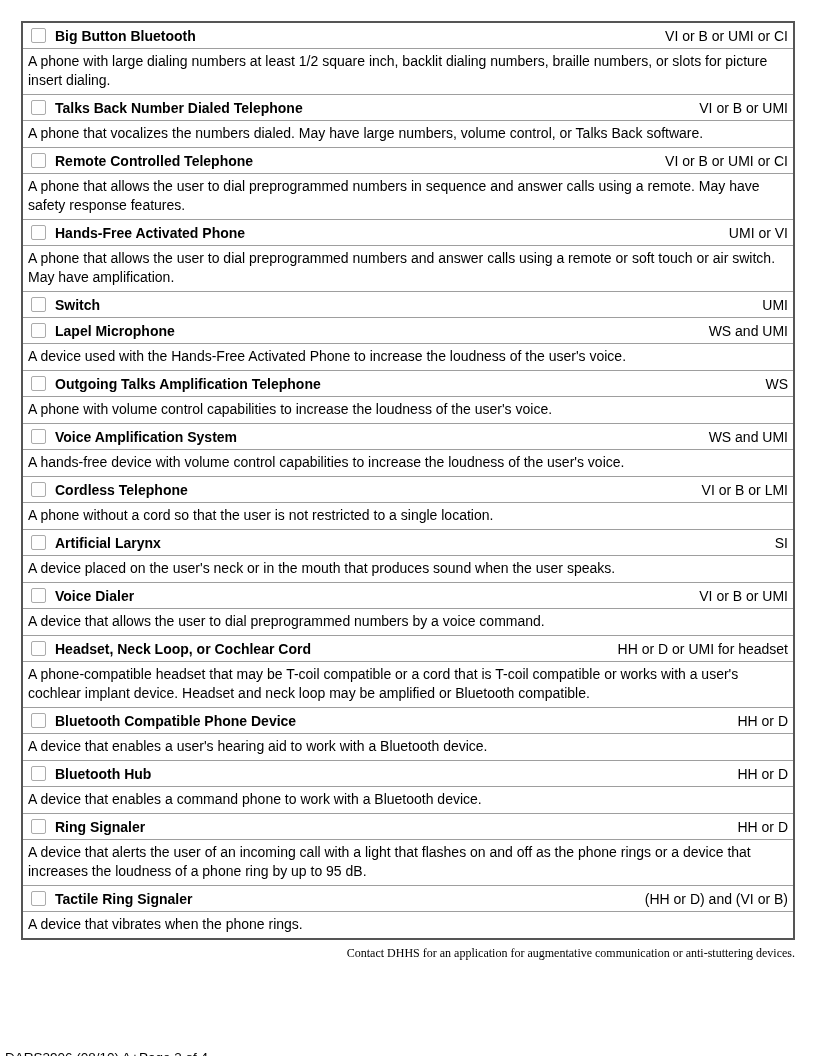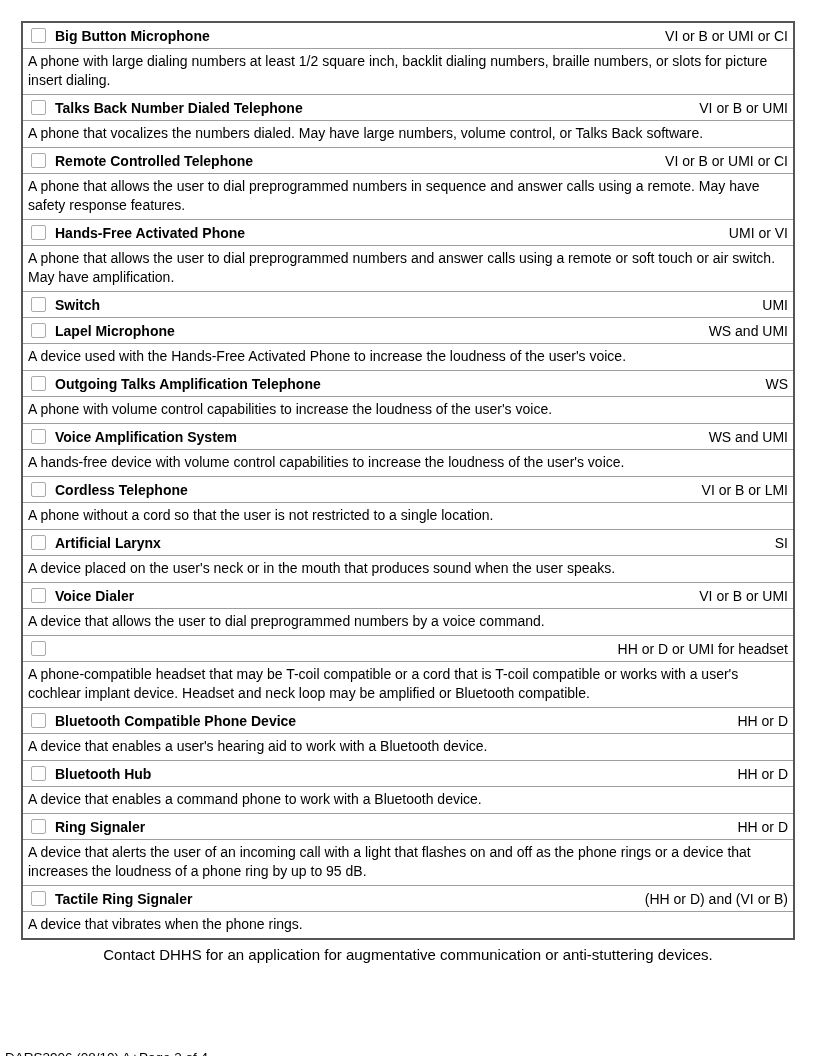--- a/index.html
+++ b/index.html
@@ -53,23 +53,24 @@
     padding-right: 2px;
   }
   .device-codes b { font-weight: normal; }
   .device-desc {
     border-top: 1px solid #9e9e9e;
     font-size: 14px;
     line-height: 19px;
     padding: 3px 8px 4px 5px;
   }
   .contact-note {
-    text-align: center;
-    font-size: 15px;
+    text-align: right;
+    font-size: 12px;
     margin-top: 6px;
+    font-family: Liberation Serif, serif;
   }
   .page-footer {
     position: absolute;
     left: 5px;
     right: 22px;
     top: 1012px;
     display: flex;
     align-items: baseline;
     font-size: 13.5px;
   }
@@ -79,21 +80,21 @@
 </style>
 </head>
 <body>
 
 <div class="sheet">
 
   <div class="device-table">
   <div class="device">
     <div class="device-header">
       <span class="checkbox"></span>
-      <span class="device-name">Big Button Microphone</span>
+      <span class="device-name">Big Button Bluetooth</span>
       <span class="device-codes"><b>VI</b> or <b>B</b> or <b>UMI</b> or <b>CI</b></span>
     </div>
     <div class="device-desc">A phone with large dialing numbers at least 1/2 square inch, backlit dialing numbers, braille numbers, or slots for picture insert dialing.</div>
   </div>
 
   <div class="device">
     <div class="device-header">
       <span class="checkbox"></span>
       <span class="device-name">Talks Back Number Dialed Telephone</span>
       <span class="device-codes"><b>VI</b> or <b>B</b> or <b>UMI</b></span>
@@ -177,20 +178,21 @@
       <span class="checkbox"></span>
       <span class="device-name">Voice Dialer</span>
       <span class="device-codes"><b>VI</b> or <b>B</b> or <b>UMI</b></span>
     </div>
     <div class="device-desc">A device that allows the user to dial preprogrammed numbers by a voice command.</div>
   </div>
 
   <div class="device">
     <div class="device-header">
       <span class="checkbox"></span>
+      <span class="device-name">Headset, Neck Loop, or Cochlear Cord</span>
       <span class="device-codes"><b>HH</b> or <b>D</b> or <b>UMI</b> for headset</span>
     </div>
     <div class="device-desc">A phone-compatible headset that may be T-coil compatible or a cord that is T-coil compatible or works with a user's cochlear implant device. Headset and neck loop may be amplified or Bluetooth compatible.</div>
   </div>
 
   <div class="device">
     <div class="device-header">
       <span class="checkbox"></span>
       <span class="device-name">Bluetooth Compatible Phone Device</span>
       <span class="device-codes"><b>HH</b> or <b>D</b></span>

